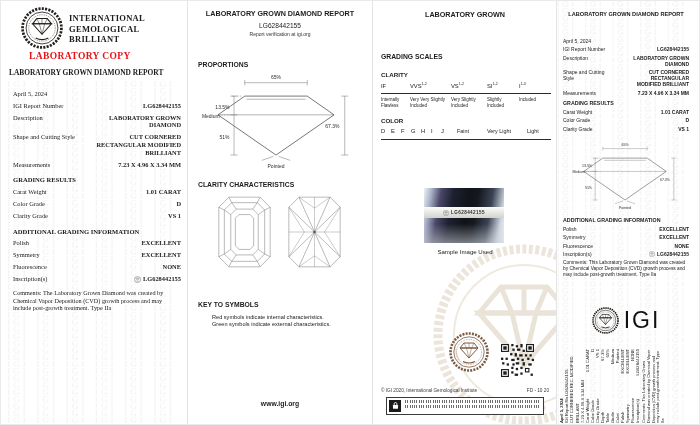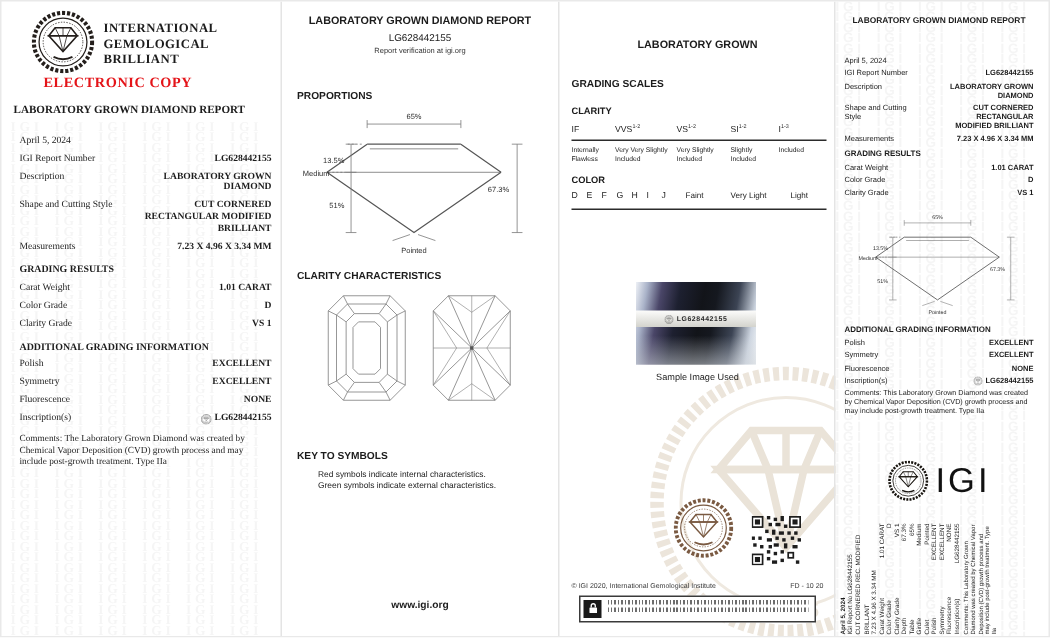--- a/index.html
+++ b/index.html
@@ -33,21 +33,21 @@
   .p2-t3{font-size:5px;margin-top:2px;color:#333;}
   .sec-h{position:absolute;left:10px;font-weight:bold;font-size:6.8px;}
   .prop-main{position:absolute;left:12px;top:71px;width:152px;height:100px;}
   .plot{position:absolute;top:194px;width:55px;height:74px;}
   .key-lines{position:absolute;left:24px;top:313px;font-size:5.6px;line-height:7.2px;}
   .website{position:absolute;left:0;right:0;top:399px;text-align:center;font-weight:bold;font-size:6.8px;}
 
   
   .p3{left:372px;width:184px;overflow:hidden;}
   .p3-wm{position:absolute;left:36px;top:242px;width:205px;height:185px;z-index:0;}
-  .p3-head{position:absolute;top:9px;left:0;right:0;text-align:center;font-weight:bold;font-size:7.2px;line-height:9px;z-index:1;margin-top:15px;}
+  .p3-head{position:absolute;top:9px;left:0;right:0;text-align:center;font-weight:bold;font-size:7.2px;line-height:9px;z-index:1;}
   .p3 .sec-h{z-index:1;left:8px;}
   .cl-grid{position:absolute;left:8px;right:4px;top:81px;height:38px;z-index:1;}
   .cl-col{position:absolute;top:0;}
   .cl-g{font-size:5.8px;}
   .cl-g sup{font-size:3.6px;}
   .cl-div{position:absolute;left:0;right:2px;top:11px;border-top:1px solid #2b2b2b;}
   .cl-lab{position:absolute;top:15px;font-size:4.5px;line-height:5.5px;color:#222;}
   .color-row{position:absolute;left:8px;right:6px;top:127px;display:flex;align-items:flex-start;
              font-size:5.8px;padding-bottom:5px;border-bottom:1px solid #2b2b2b;z-index:1;}
   .cletter{width:10px;}
@@ -213,21 +213,21 @@
 
   <div class="panel p1">
     <svg class="p1-seal" viewBox="0 0 40 40">
         <use href="#seal"></use>
       </svg>
     <div class="p1-brand">
       <div>INTERNATIONAL</div>
       <div>GEMOLOGICAL</div>
       <div>BRILLIANT</div>
     </div>
-    <div class="p1-ecopy">ELECTRONIC COPY</div>
+    <div class="p1-ecopy">LABORATORY COPY</div>
     <div class="p1-title">LABORATORY GROWN DIAMOND REPORT</div>
 
     <div class="p1-data">
       <div class="wm">IGI IGI IGI IGI IGI IGI IGI IGI IGI IGI IGI IGI IGI IGI IGI IGI IGI IGI IGI IGI IGI IGI IGI IGI IGI IGI IGI IGI IGI IGI IGI IGI IGI IGI IGI IGI IGI IGI IGI IGI IGI IGI IGI IGI IGI IGI IGI IGI IGI IGI IGI IGI IGI IGI IGI IGI IGI IGI IGI IGI IGI IGI IGI IGI IGI IGI IGI IGI IGI IGI IGI IGI IGI IGI IGI IGI IGI IGI IGI IGI IGI IGI IGI IGI IGI IGI IGI IGI IGI IGI IGI IGI IGI IGI IGI IGI IGI IGI IGI IGI IGI IGI IGI IGI IGI IGI IGI IGI IGI IGI IGI IGI IGI IGI IGI IGI IGI IGI IGI IGI IGI IGI IGI IGI IGI IGI IGI IGI IGI IGI IGI IGI IGI IGI IGI IGI IGI IGI IGI IGI IGI IGI IGI IGI IGI IGI IGI IGI IGI IGI IGI IGI IGI IGI IGI IGI IGI IGI IGI IGI IGI IGI IGI IGI IGI IGI IGI IGI IGI IGI IGI IGI IGI IGI IGI IGI IGI IGI IGI IGI IGI IGI IGI IGI IGI IGI IGI IGI IGI IGI IGI IGI IGI IGI IGI IGI IGI IGI IGI IGI IGI IGI IGI IGI IGI IGI IGI IGI IGI IGI IGI IGI IGI IGI IGI IGI IGI IGI IGI IGI IGI IGI IGI IGI IGI IGI IGI IGI IGI IGI IGI IGI IGI IGI IGI IGI IGI IGI IGI IGI IGI IGI IGI IGI IGI IGI IGI IGI IGI IGI IGI IGI IGI IGI IGI IGI IGI IGI IGI IGI IGI IGI IGI IGI IGI IGI IGI IGI IGI IGI IGI IGI IGI IGI IGI IGI IGI IGI IGI IGI IGI IGI IGI IGI IGI IGI IGI IGI IGI IGI IGI IGI IGI IGI IGI IGI IGI IGI IGI IGI IGI IGI IGI IGI IGI IGI IGI IGI IGI IGI IGI IGI IGI IGI IGI IGI IGI IGI IGI IGI IGI IGI IGI IGI IGI IGI IGI IGI IGI IGI IGI IGI IGI IGI IGI IGI IGI IGI IGI IGI IGI IGI IGI IGI IGI IGI IGI IGI IGI IGI IGI IGI IGI IGI IGI IGI IGI IGI IGI IGI IGI IGI IGI IGI IGI IGI IGI IGI IGI IGI IGI IGI IGI IGI IGI IGI IGI IGI IGI IGI IGI IGI IGI IGI IGI IGI IGI IGI IGI IGI IGI IGI IGI IGI IGI IGI IGI IGI IGI IGI IGI IGI IGI IGI IGI IGI IGI IGI IGI IGI IGI IGI IGI IGI IGI IGI IGI IGI IGI IGI IGI IGI IGI IGI IGI IGI IGI IGI IGI IGI IGI IGI IGI IGI IGI IGI IGI IGI IGI IGI IGI IGI IGI IGI IGI IGI IGI IGI IGI IGI IGI IGI IGI IGI IGI IGI IGI IGI IGI IGI IGI IGI IGI IGI IGI IGI IGI IGI IGI IGI IGI IGI IGI IGI IGI IGI IGI IGI IGI IGI IGI IGI IGI IGI IGI IGI IGI IGI IGI IGI IGI IGI IGI IGI IGI IGI IGI IGI IGI IGI IGI IGI IGI IGI IGI IGI IGI IGI IGI IGI IGI IGI IGI IGI IGI IGI IGI IGI IGI IGI IGI IGI IGI IGI IGI IGI IGI IGI IGI IGI IGI IGI IGI IGI IGI IGI IGI IGI IGI IGI IGI IGI IGI IGI IGI IGI IGI IGI IGI IGI IGI IGI IGI IGI IGI IGI IGI IGI IGI IGI IGI IGI IGI IGI IGI IGI IGI IGI IGI IGI IGI IGI IGI IGI IGI IGI IGI IGI IGI IGI IGI IGI IGI IGI IGI IGI IGI IGI IGI IGI IGI IGI IGI IGI IGI IGI IGI IGI IGI IGI IGI IGI IGI IGI IGI IGI IGI IGI IGI IGI IGI IGI IGI IGI IGI IGI IGI IGI IGI IGI IGI IGI IGI IGI IGI IGI IGI IGI IGI IGI IGI IGI IGI IGI IGI IGI IGI IGI IGI IGI IGI IGI IGI IGI IGI IGI IGI IGI IGI IGI IGI IGI IGI IGI IGI IGI IGI IGI IGI IGI IGI IGI IGI IGI IGI IGI IGI IGI IGI IGI IGI IGI IGI IGI IGI IGI IGI IGI IGI IGI IGI IGI IGI IGI IGI IGI IGI IGI IGI IGI IGI IGI IGI IGI IGI IGI IGI IGI IGI IGI </div>
       <div class="rows">
         <div class="frow">
             <span>April 5, 2024</span>
           </div>
         <div class="frow">
             <span>IGI Report Number</span>

